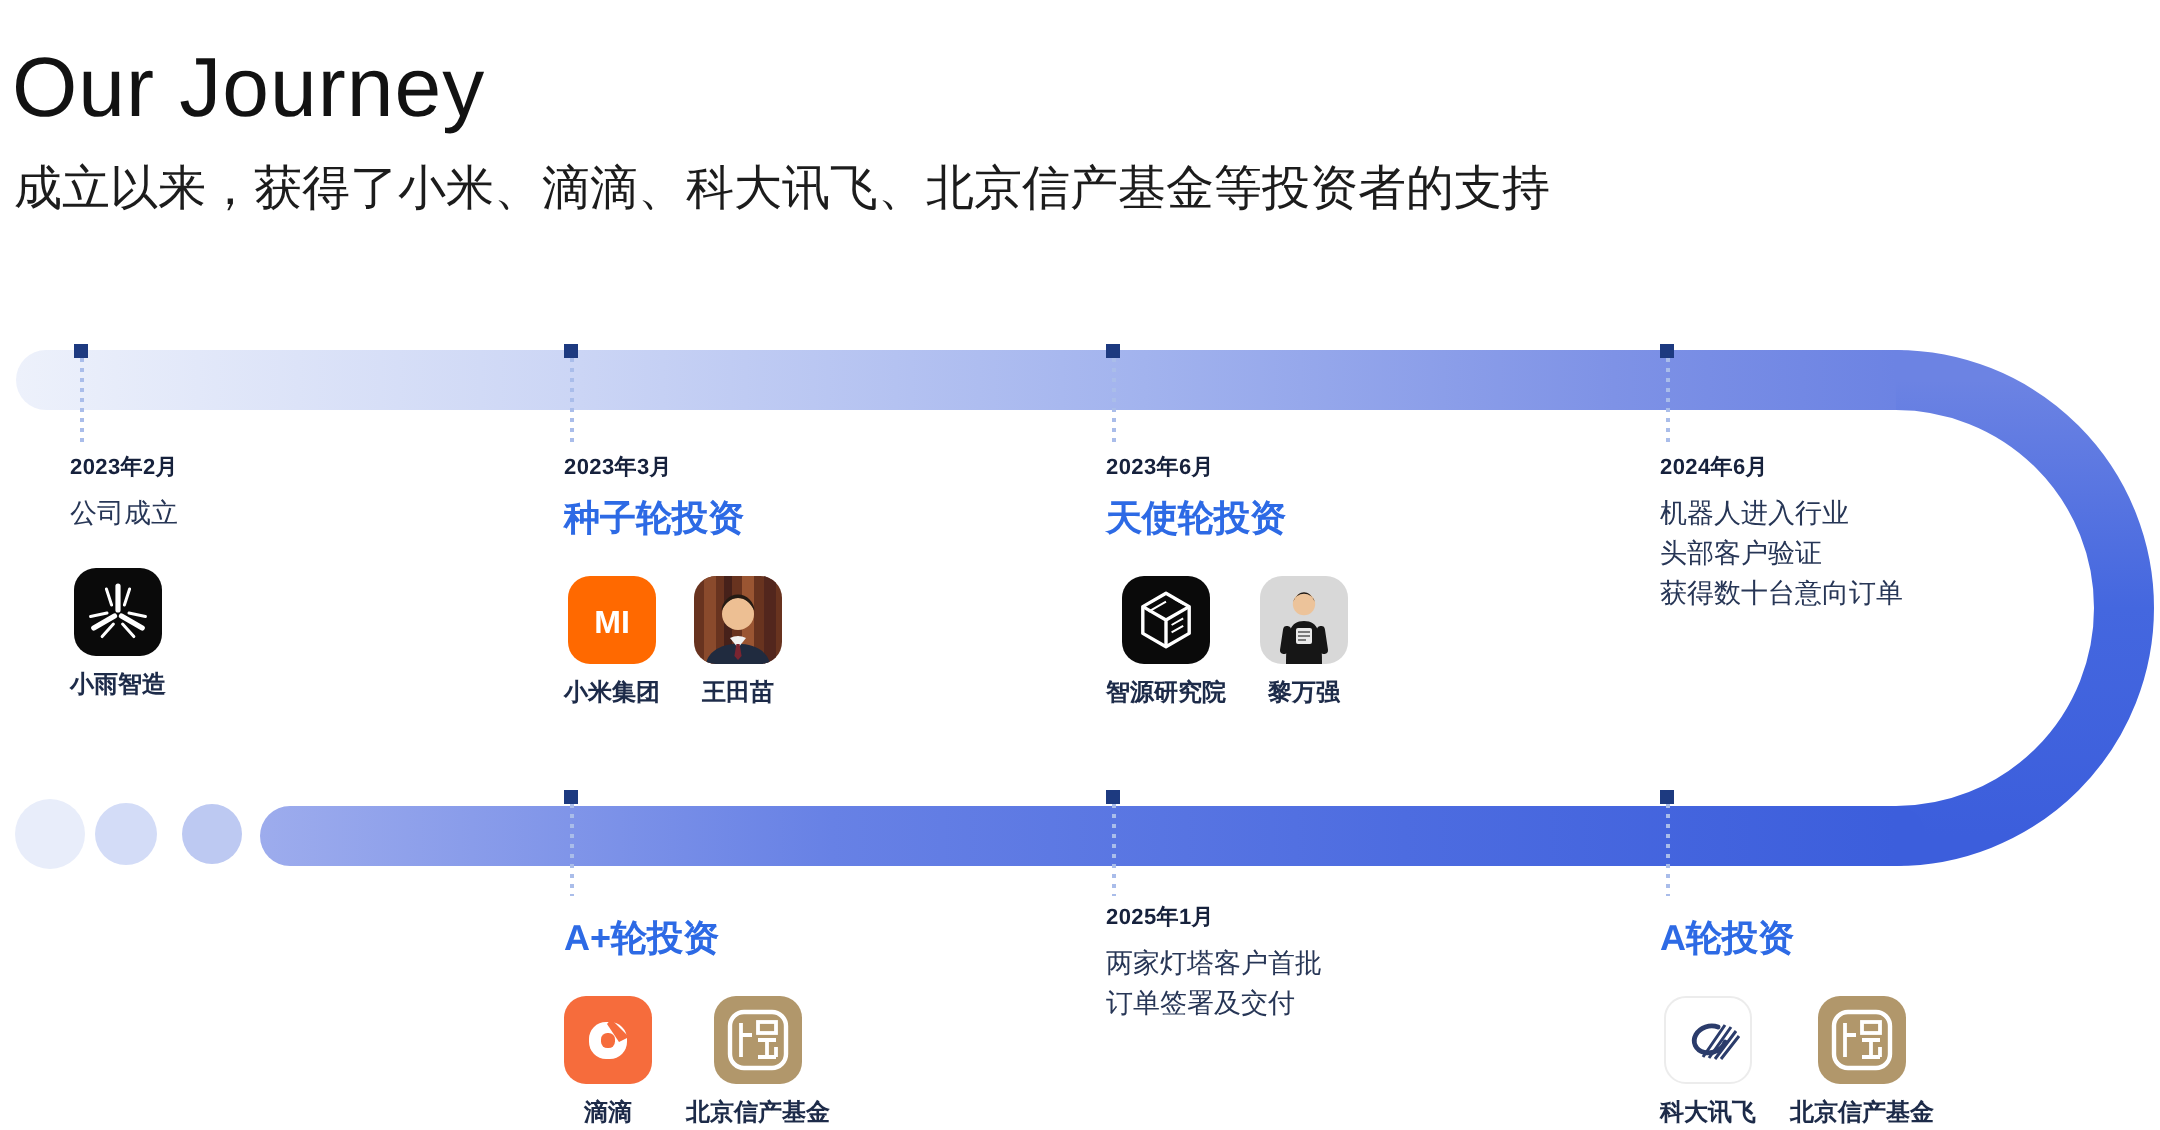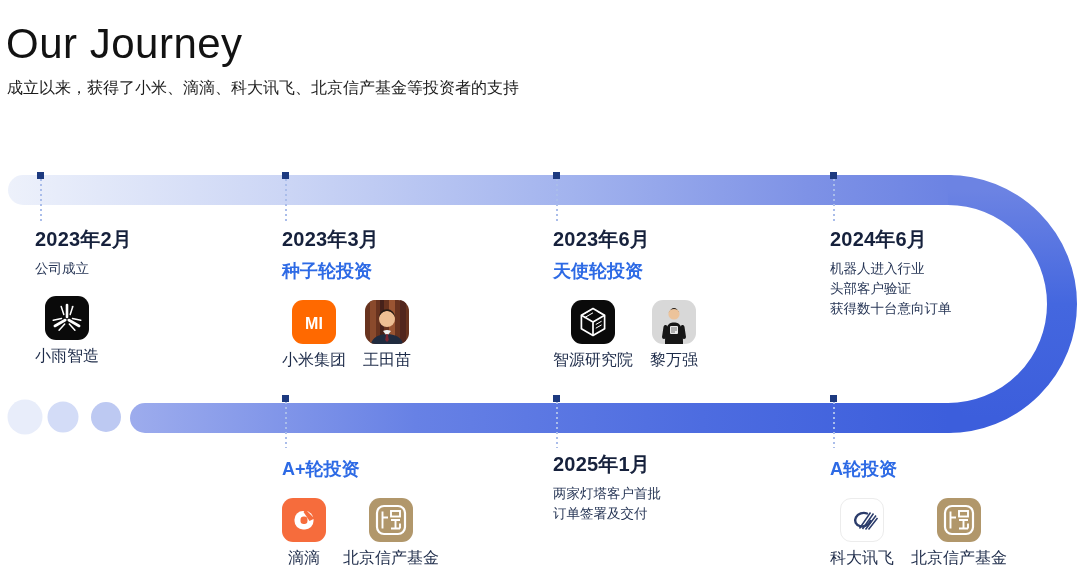--- a/index.html
+++ b/index.html
@@ -1,34 +1,34 @@
 <!DOCTYPE html>
 <html><head>
 <meta charset="utf-8">
 <style>
   html,body{margin:0;padding:0;background:#fff;}
   .stage{position:relative;width:1080px;height:565px;background:#fff;overflow:hidden;
          font-family:"Liberation Sans","DejaVu Sans",sans-serif;margin-top:18px;}
   .title{position:absolute;left:6px;top:2px;font-size:42px;font-weight:100;color:#121212;
          letter-spacing:.5px;margin:0;}
-  .subtitle{position:absolute;left:7px;top:60px;font-size:16px;font-weight:500;color:#1c1c1c;margin:0;}
+  .subtitle{position:absolute;left:7px;top:60px;font-size:24px;font-weight:500;color:#1c1c1c;margin:0;}
   .track{position:absolute;left:0;top:0;width:1080px;height:565px;}
   .node{position:absolute;width:7px;}
   .node .sq{display:block;width:7px;height:7px;background:#1d3a80;}
   .node .dash{display:block;width:2px;margin:0 auto;
       background:repeating-linear-gradient(180deg,#aabdea 0 2px,transparent 2px 5px);}
   .node.top .dash{height:42px;}
   .node.bot .dash{height:46px;}
   .milestone{position:absolute;}
-  .date{font-size:20px;font-weight:700;color:#16213c;letter-spacing:.2px;}
+  .date{font-size:11px;font-weight:700;color:#16213c;letter-spacing:.2px;}
   .round{margin-top:6px;font-size:18px;font-weight:700;color:#2d6ae5;}
   .desc{margin-top:6px;font-size:13.5px;font-weight:500;color:#273656;line-height:20px;}
   .logos{display:flex;gap:17px;margin-top:17px;align-items:flex-start;}
   .logo-item{display:flex;flex-direction:column;align-items:center;gap:6px;min-width:44px;}
-  .logo-label{font-size:16px;color:#1d2b49;font-weight:400;white-space:nowrap;}
+  .logo-label{font-size:12px;color:#1d2b49;font-weight:700;white-space:nowrap;}
   .tile{width:44px;height:44px;border-radius:11px;display:block;overflow:hidden;}
   .tile svg{display:block;width:44px;height:44px;}
   .bg-black{background:#0a0a0a;}
   .bg-mi{background:#ff6900;}
   .bg-didi{background:#f66c3c;}
   .bg-gold{background:#b1976b;}
   .bg-white{background:#fff;border:1px solid #ececec;width:42px;height:42px;}
 </style>
 </head>
 <body>

